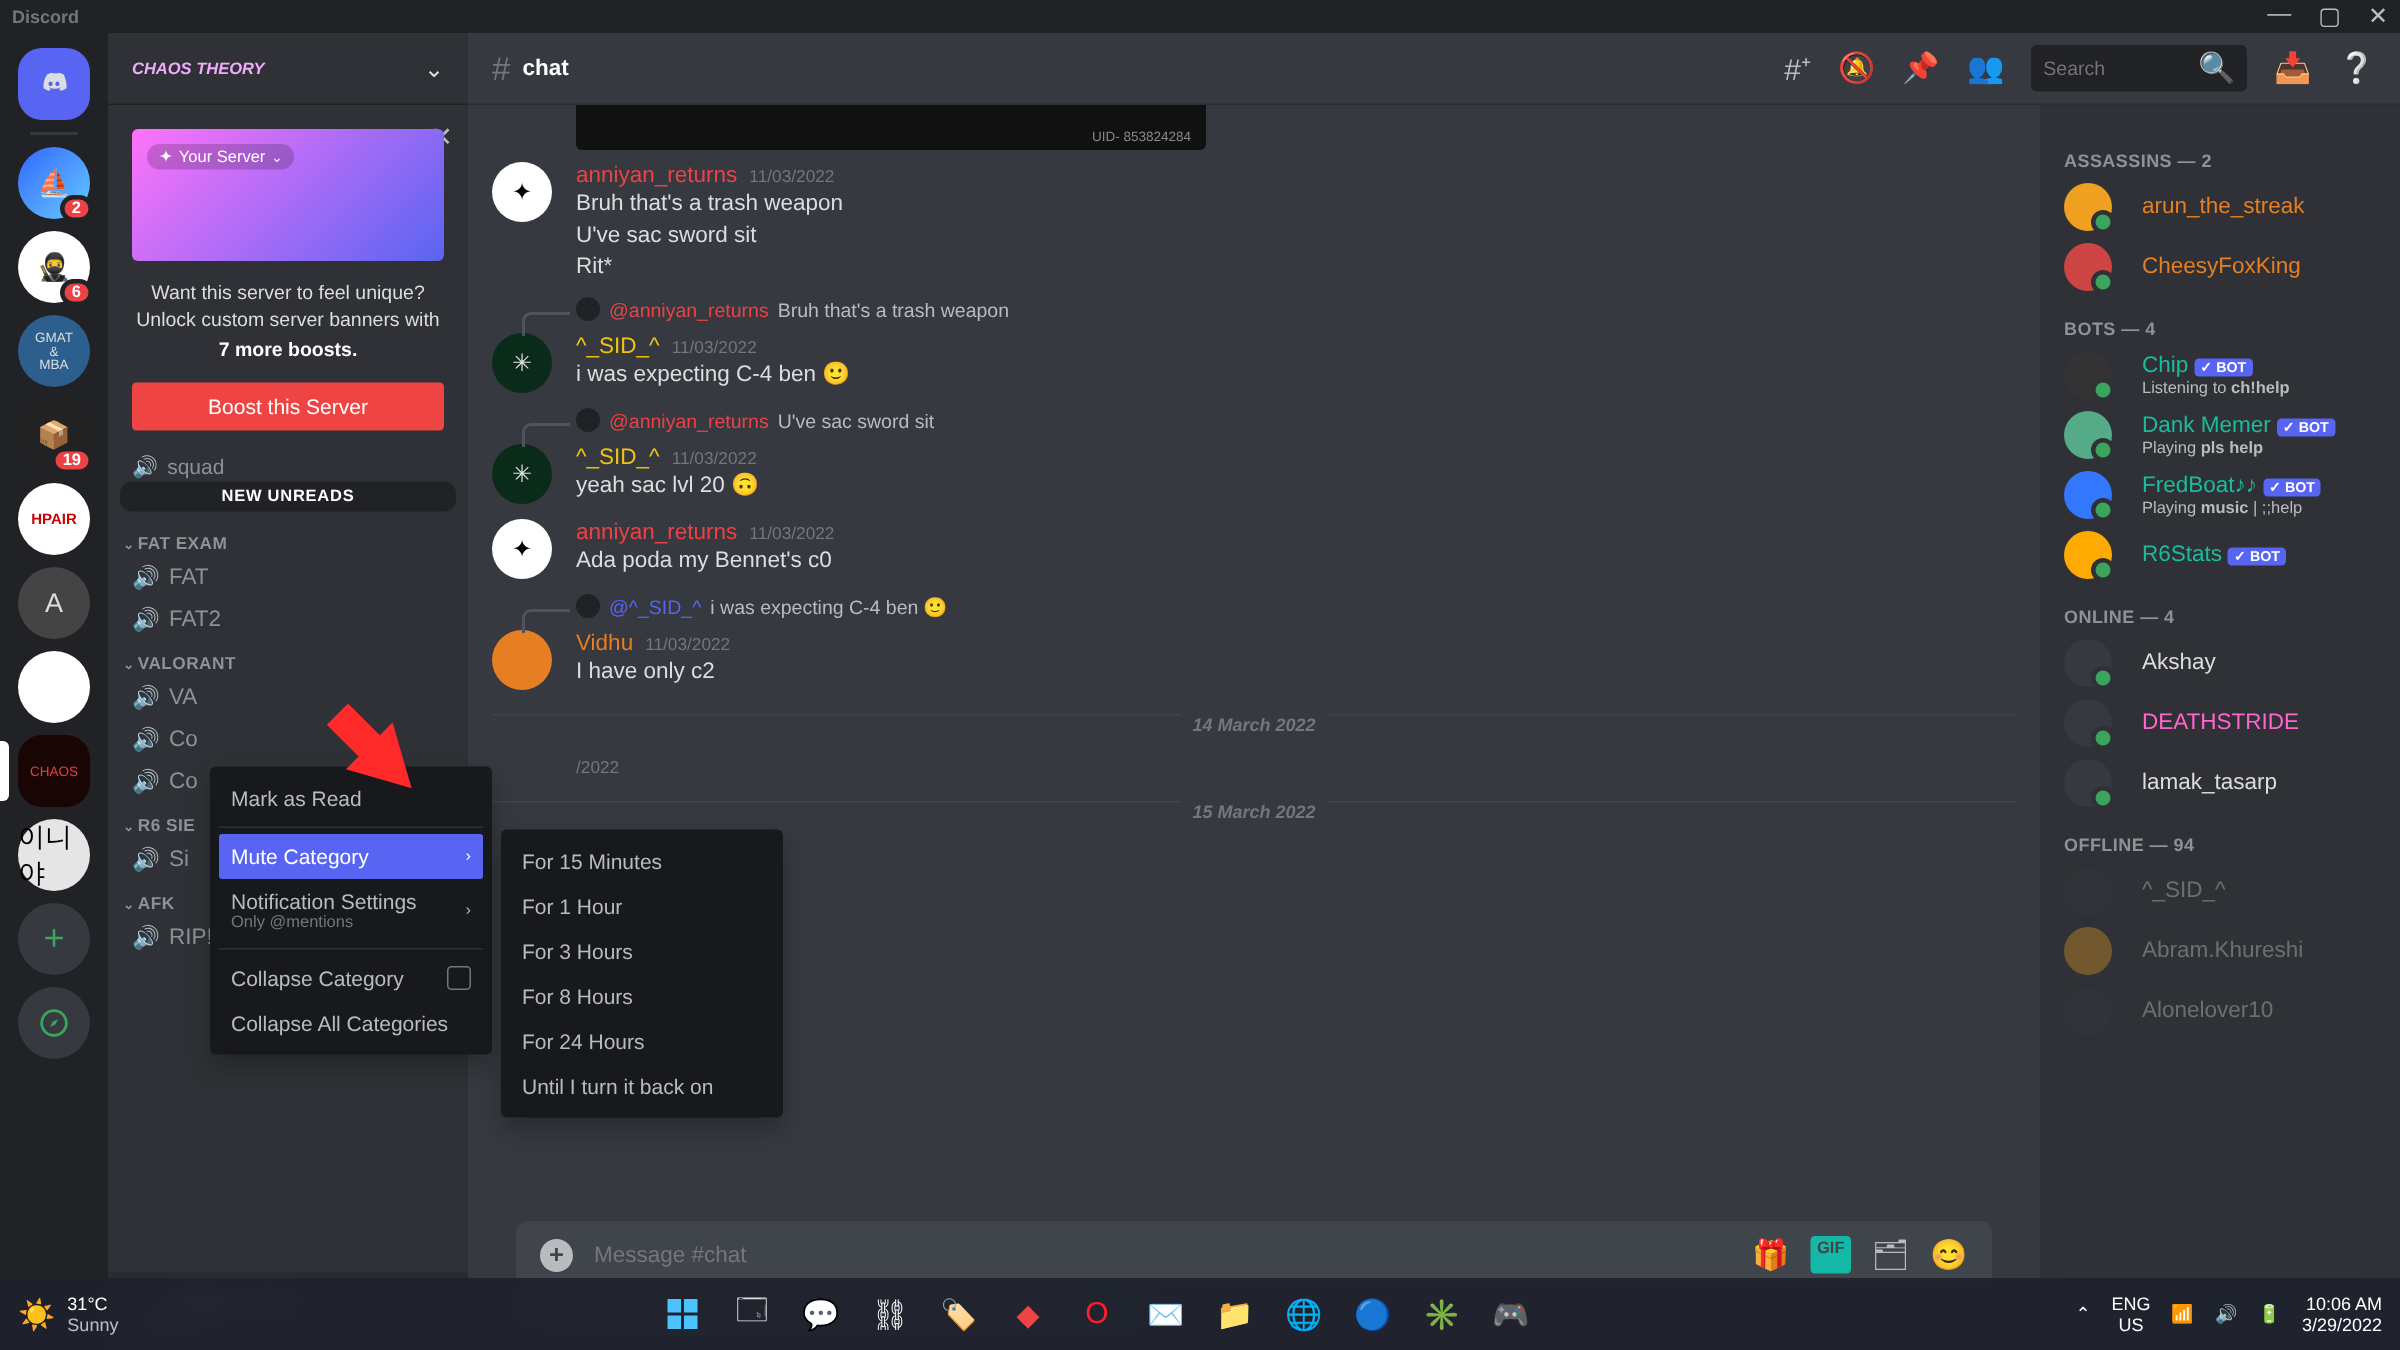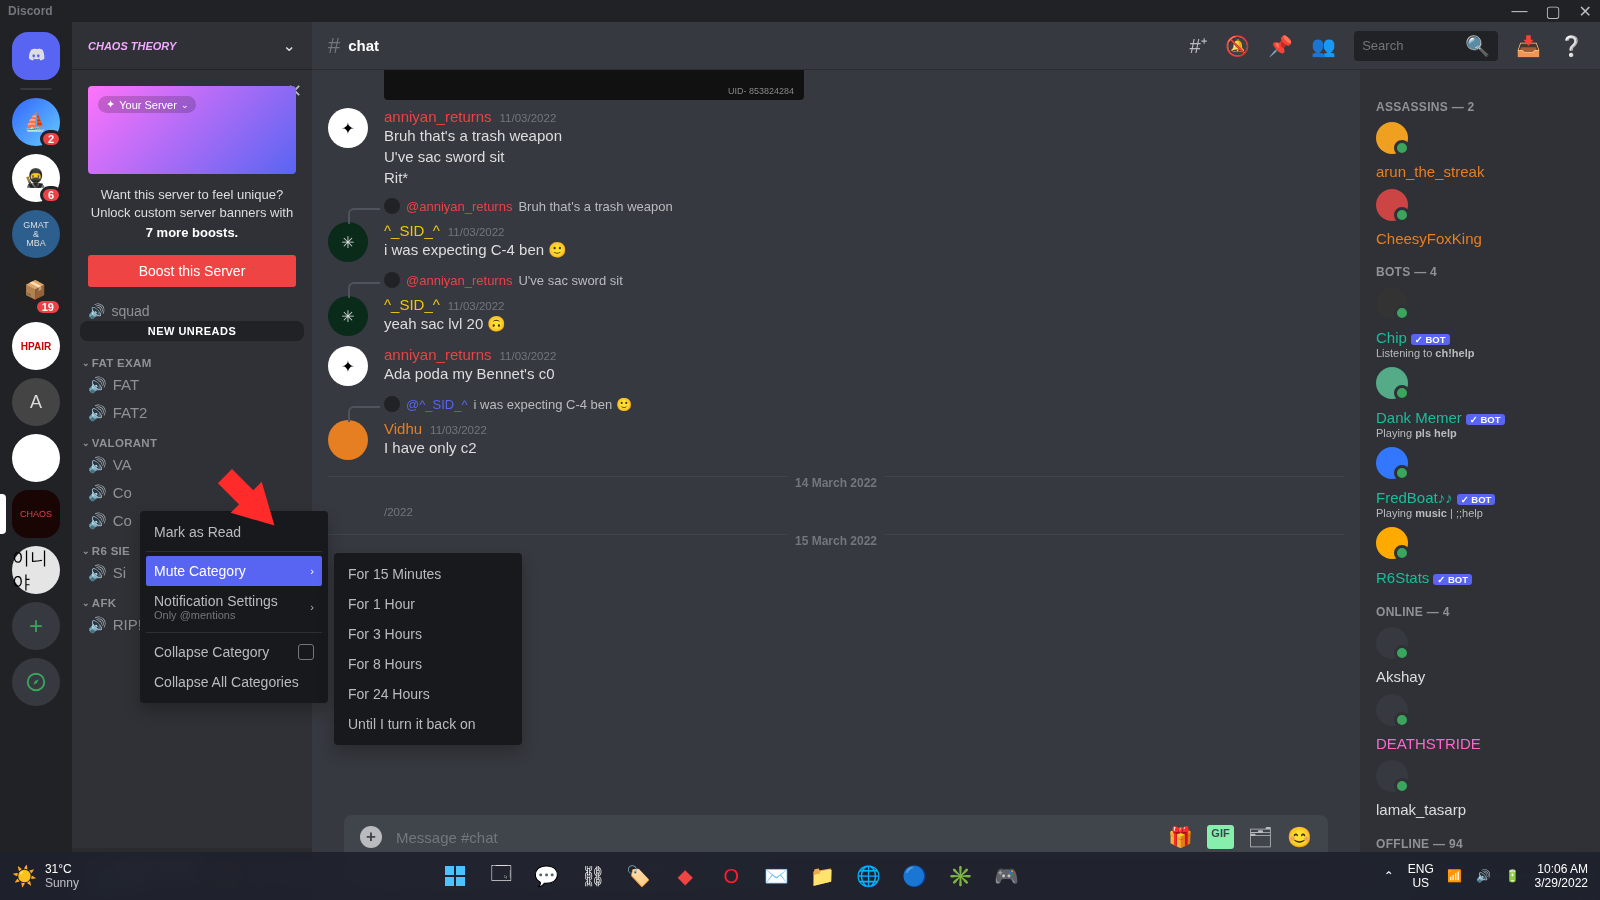--- a/index.html
+++ b/index.html
@@ -55,34 +55,34 @@
 .msg-avatar { width: 40px; height: 40px; border-radius: 50%; background: #202225; flex-shrink: 0; display: flex; align-items: center; justify-content: center; }
 .msg-content { flex: 1; }
 .msg-head { display: flex; align-items: baseline; gap: 8px; }
 .msg-author { font-weight: 500; font-size: 15px; }
 .msg-time { color: #72767d; font-size: 11.5px; }
 .msg-text { color: #dcddde; font-size: 15px; line-height: 1.4; }
 .msg-follow { padding-left: 56px; }
 .reply-line { display: flex; align-items: center; gap: 6px; padding-left: 36px; font-size: 13px; margin-top: 8px; color: #b9bbbe; position: relative; }
 .reply-line::before { content: ""; position: absolute; left: 20px; top: 10px; width: 30px; height: 14px; border-left: 2px solid #4f545c; border-top: 2px solid #4f545c; border-top-left-radius: 6px; }
 .reply-avatar { width: 16px; height: 16px; border-radius: 50%; background: #202225; margin-left: 20px; }
-.divider { display: flex; align-items: flex-start; margin: 14px 0; }
+.divider { display: flex; align-items: flex-start; margin: 14px 0; font-style: italic; }
 .divider-line { flex: 1; height: 1px; background: #40444b; }
 .divider-text { padding: 0 8px; color: #72767d; font-size: 12px; font-weight: 600; }
 .input-area { padding: 0 16px 20px 16px; }
 .input-box { background: #40444b; border-radius: 8px; display: flex; align-items: center; padding: 10px 16px; gap: 14px; }
 .input-plus { width: 22px; height: 22px; border-radius: 50%; background: #b9bbbe; color: #40444b; display: flex; align-items: center; justify-content: center; font-size: 17px; font-weight: 700; cursor: pointer; }
 .input-field { flex: 1; color: #72767d; font-size: 15px; }
 .input-icons { display: flex; gap: 14px; color: #b9bbbe; font-size: 20px; }
-.gif-badge { background: #86efac; color: #40444b; font-size: 11px; font-weight: 800; padding: 2px 4px; border-radius: 3px; }
+.gif-badge { background: #14b8a6; color: #40444b; font-size: 11px; font-weight: 800; padding: 2px 4px; border-radius: 3px; }
 .slash-tip { font-size: 13px; color: #b9bbbe; padding-top: 6px; display: flex; align-items: center; gap: 6px; }
 .slash-tip a { color: #00aff4; cursor: pointer; }
 .member-list { width: 240px; background: #2f3136; padding: 16px 8px; overflow: hidden; }
 .member-cat { color: #8e9297; font-size: 12px; font-weight: 600; letter-spacing: 0.3px; padding: 14px 8px 4px 8px; text-transform: uppercase; }
-.member { display: flex; gap: 10px; padding: 4px 8px; border-radius: 4px; cursor: pointer; flex-direction: column; }
+.member { display: flex; align-items: center; gap: 20px; padding: 4px 8px; border-radius: 4px; cursor: pointer; }
 .member-avatar { width: 32px; height: 32px; border-radius: 50%; background: #36393f; position: relative; flex-shrink: 0; }
 .member-avatar.online::after { content: ""; position: absolute; bottom: -2px; right: -2px; width: 10px; height: 10px; background: #3ba55d; border-radius: 50%; border: 3px solid #2f3136; }
 .member-name { font-size: 15px; font-weight: 500; line-height: 1.1; }
 .member-sub { color: #b9bbbe; font-size: 11px; }
 .bot-tag { background: #5865f2; color: #fff; font-size: 9.5px; font-weight: 600; padding: 0 4px; border-radius: 3px; margin-left: 4px; display: inline-flex; align-items: center; gap: 2px; }
 .offline .member-avatar, .offline .member-name { opacity: 0.35; }
 .context-menu { position: absolute; background: #18191c; border-radius: 4px; padding: 6px; font-size: 14px; min-width: 188px; box-shadow: 0 8px 16px rgba(0,0,0,0.24); z-index: 100; }
 .menu-item { padding: 7px 8px; border-radius: 2px; color: #b9bbbe; display: flex; align-items: center; justify-content: space-between; cursor: pointer; }
 .menu-item.hover { background: #5865f2; color: #fff; }
 .menu-item .sub { font-size: 11px; color: #72767d; display: block; }

